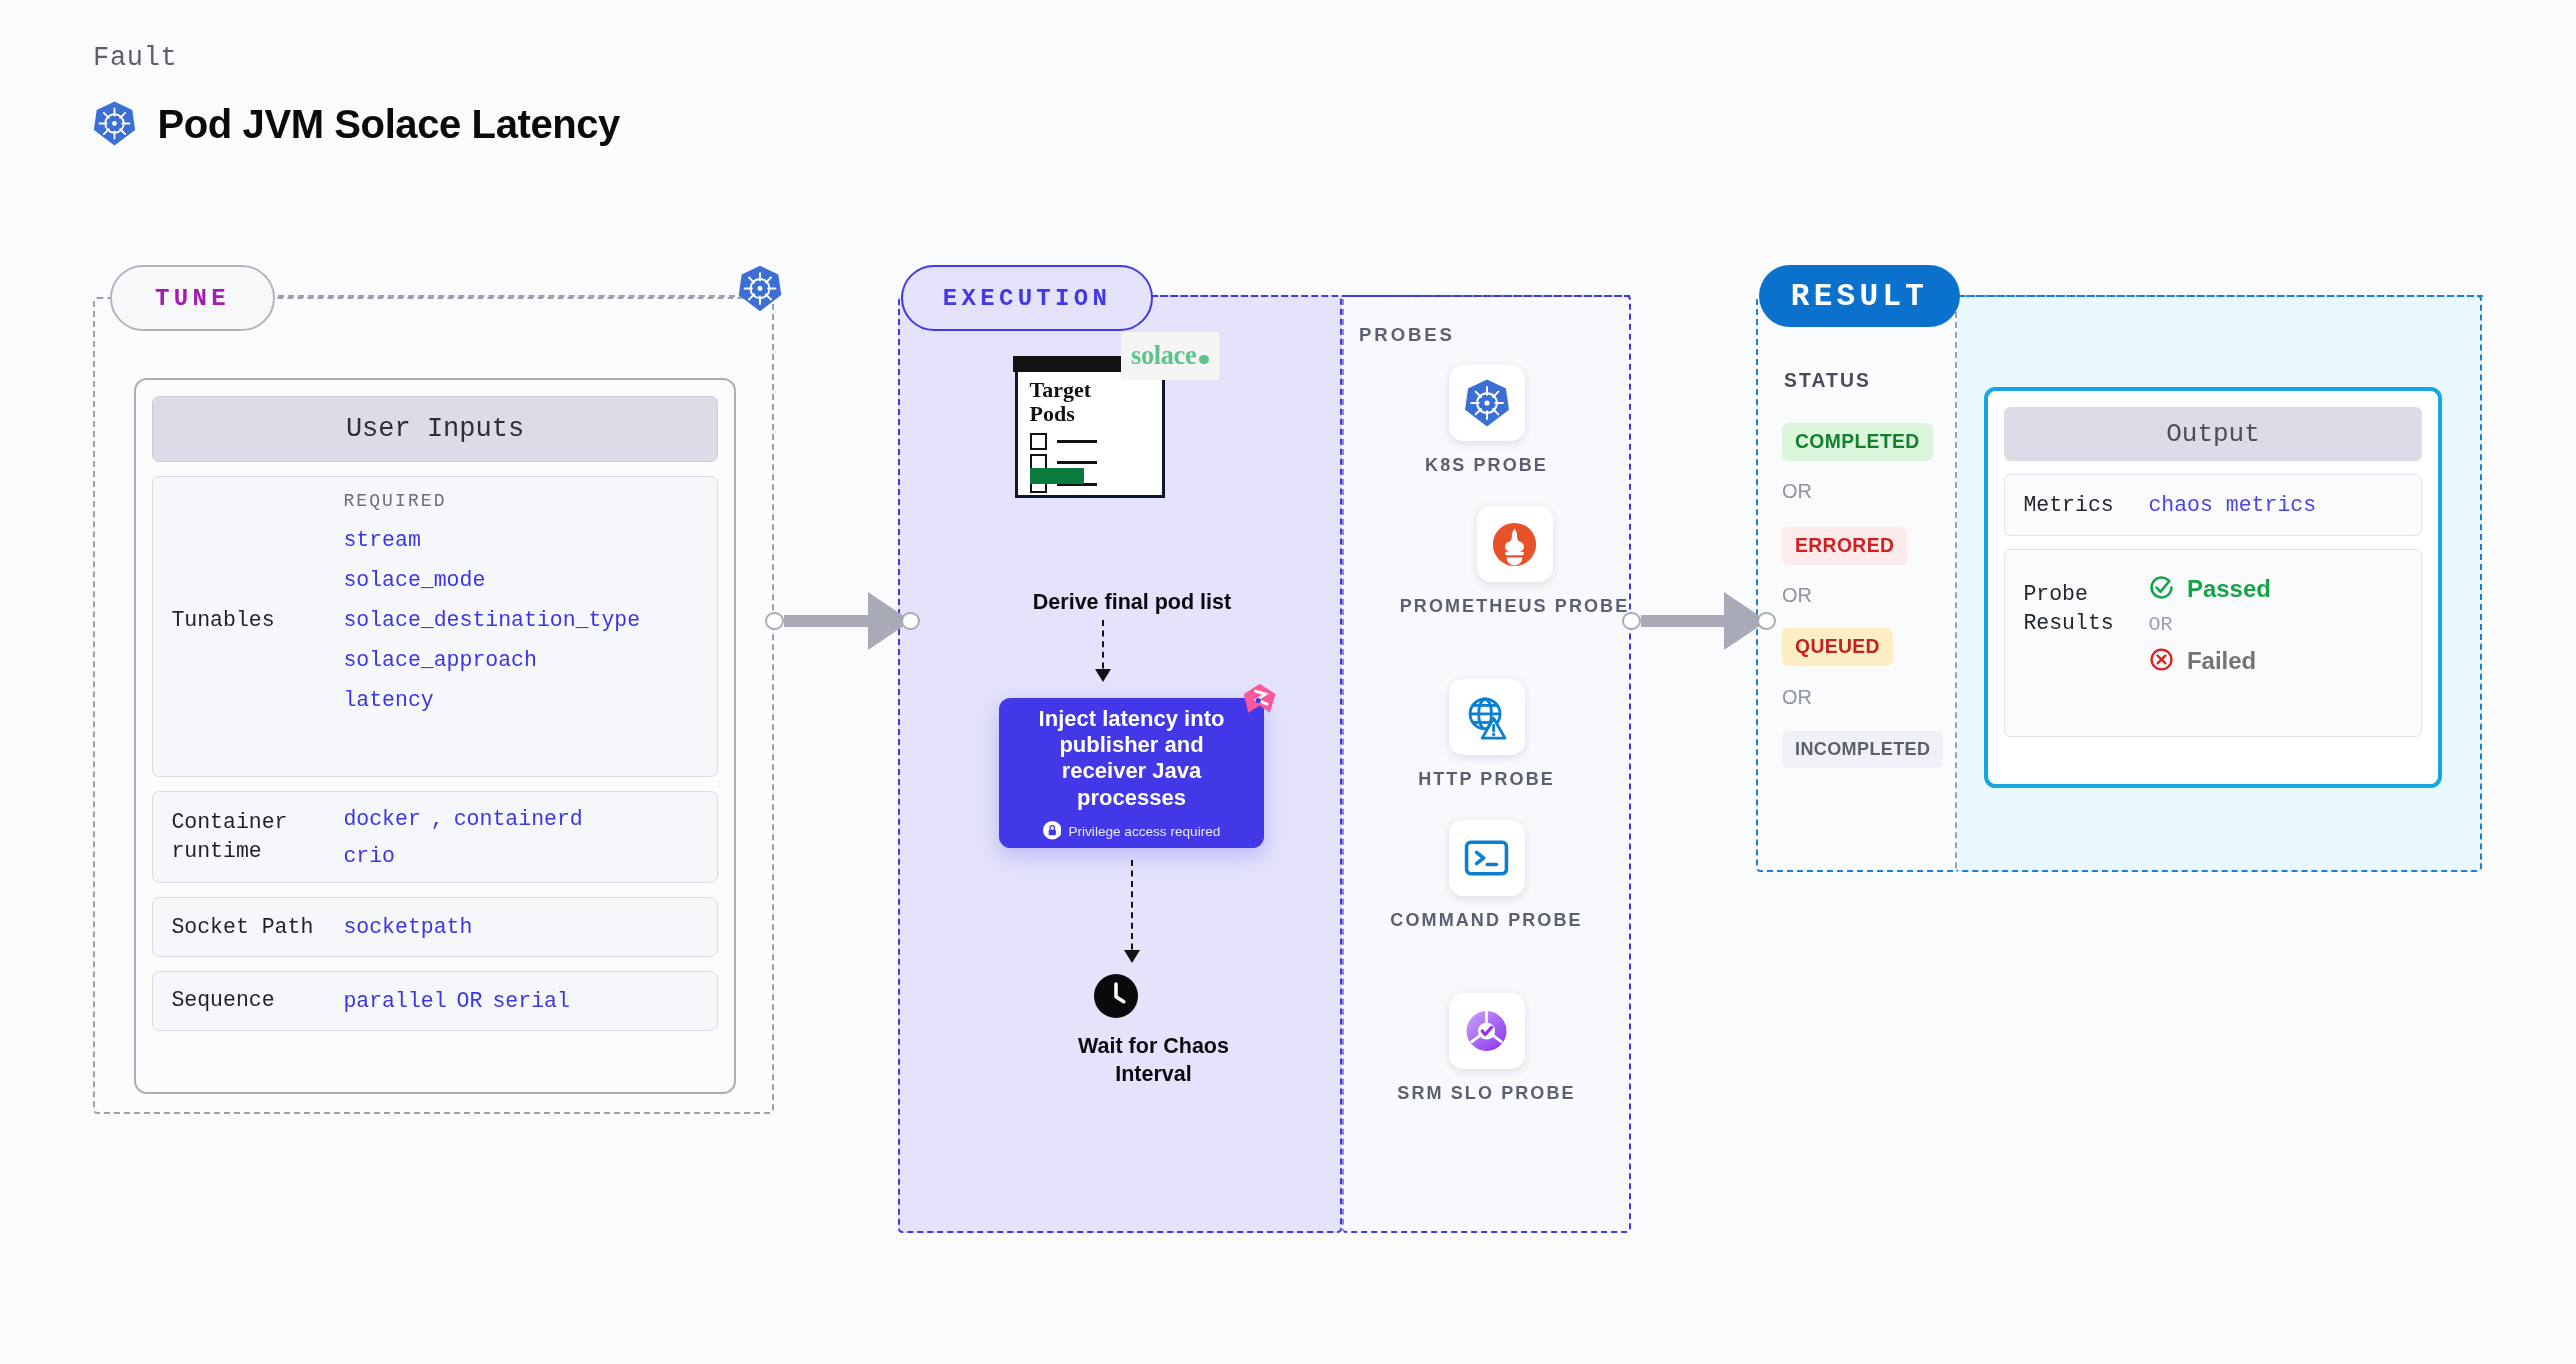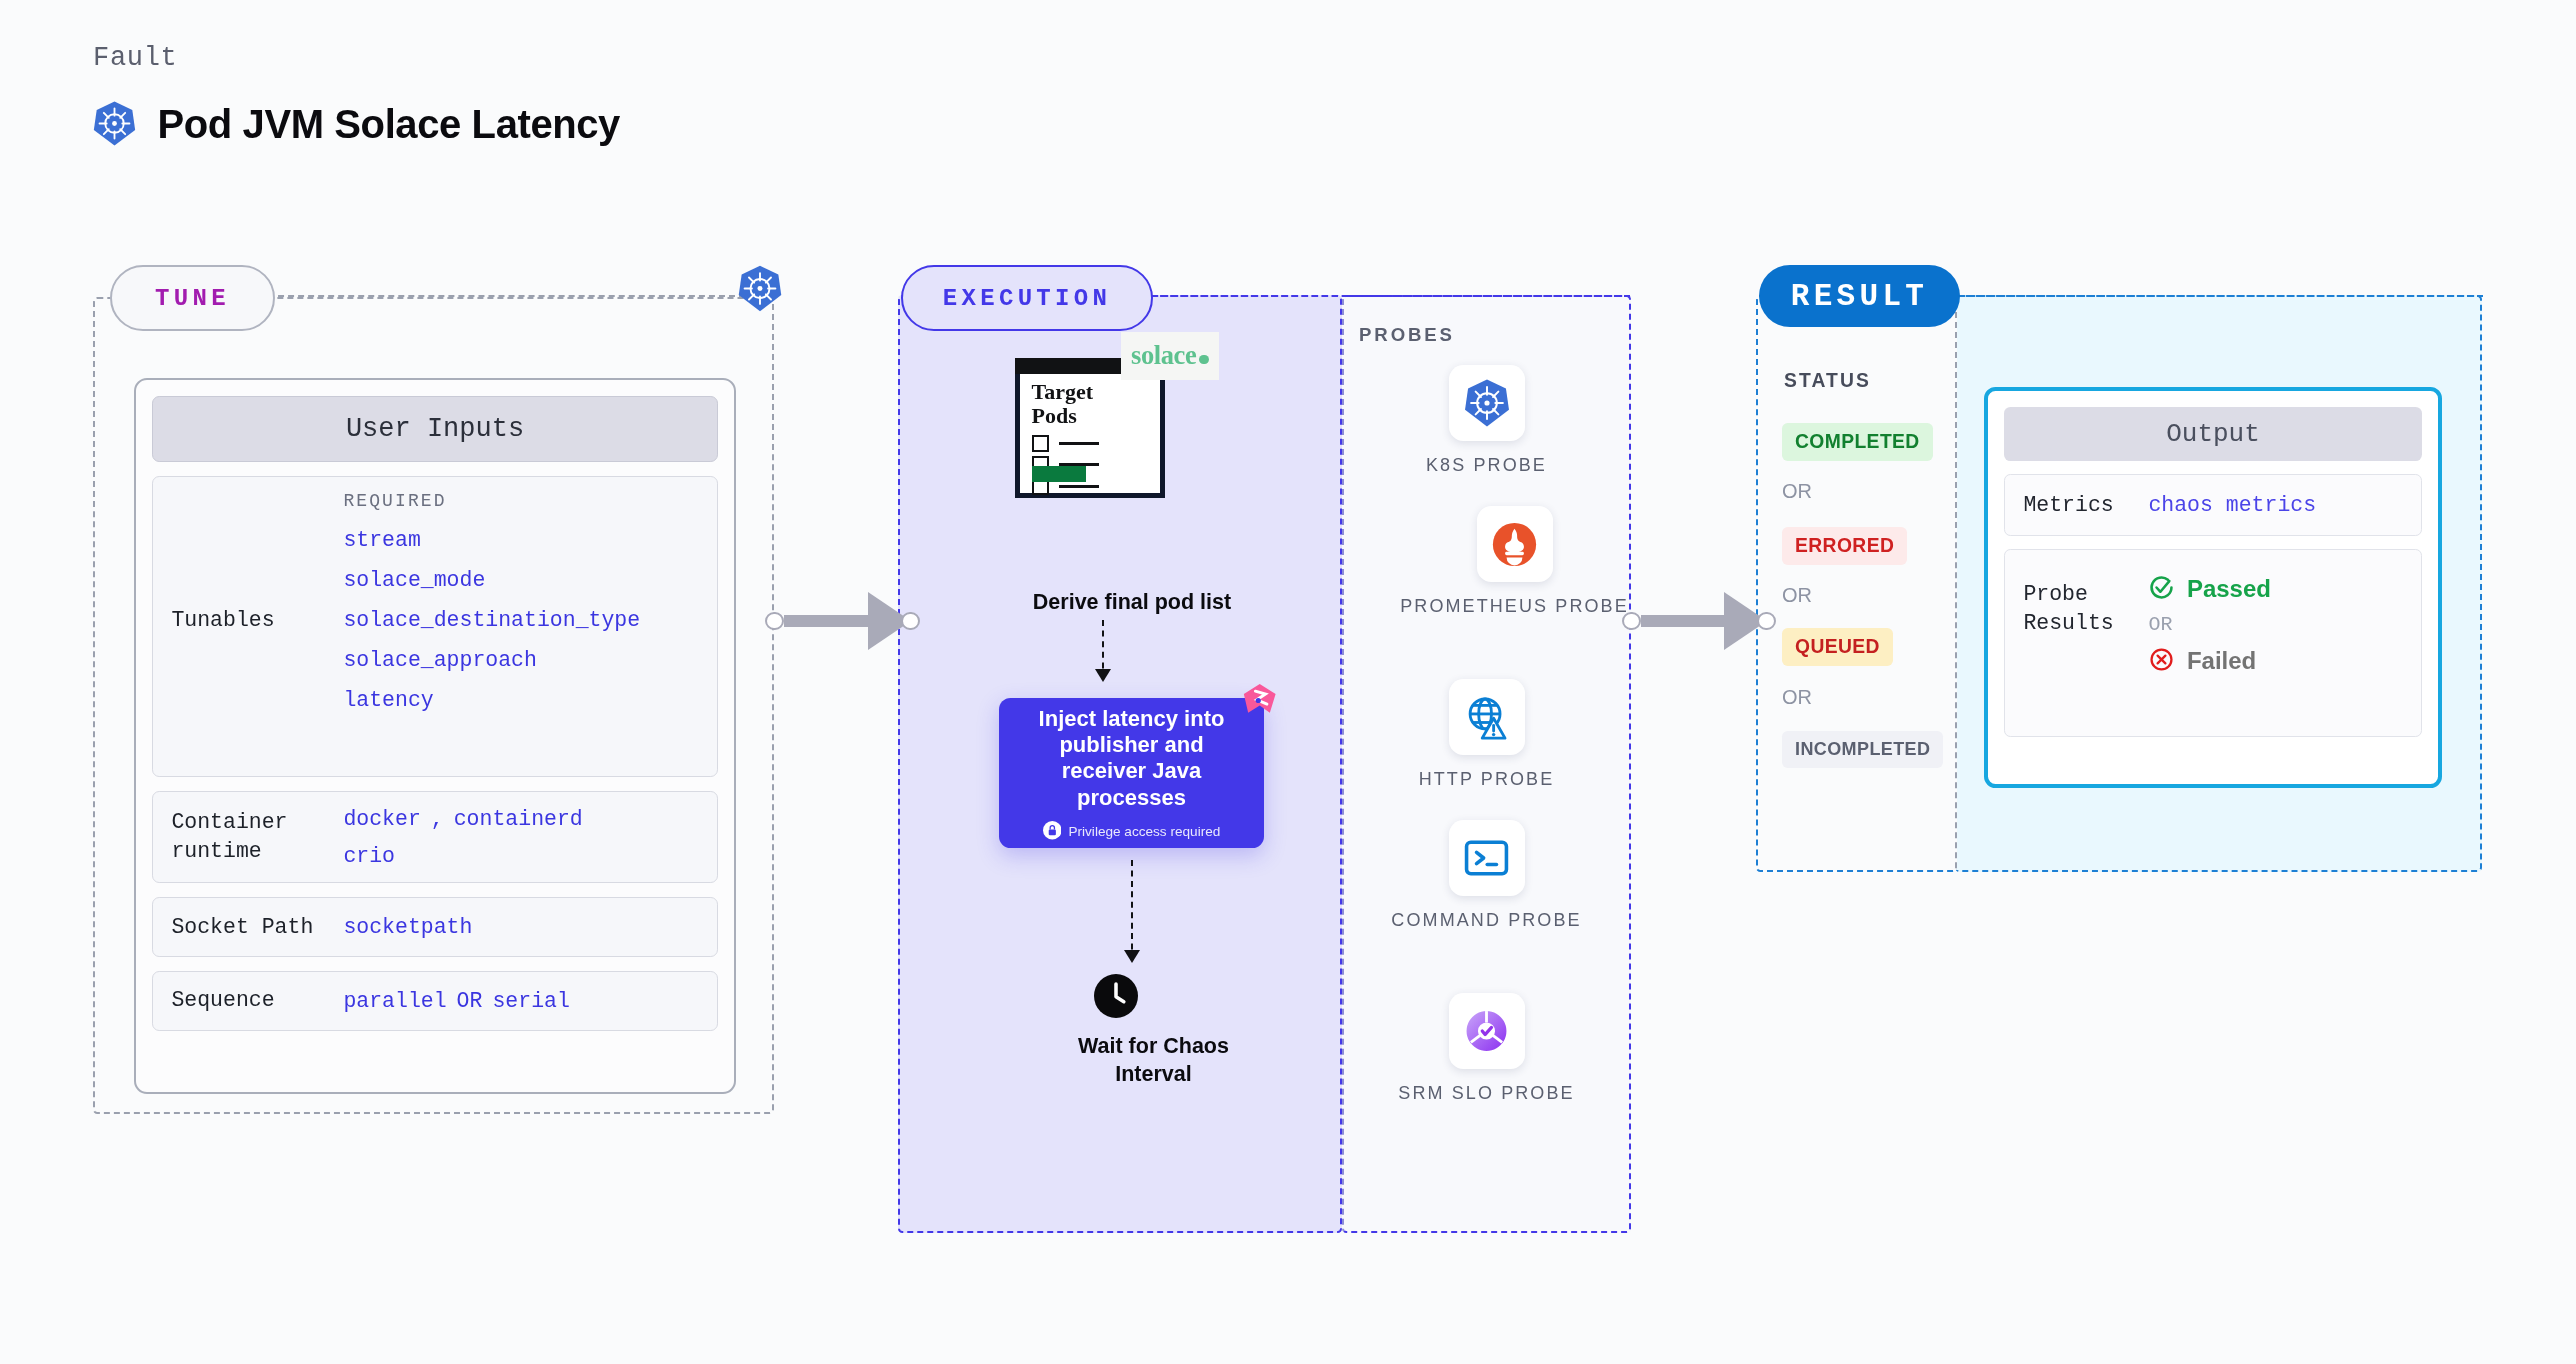--- a/index.html
+++ b/index.html
@@ -119,28 +119,28 @@
     position: absolute; width: 289px; display: flex; flex-direction: column;
     align-items: center; gap: 11.5px;
   }
   .probe-tile {
     width: 76px; height: 76px; background: #ffffff; border-radius: 14.3px;
     box-shadow: 0 2.1px 8.6px rgba(40,50,90,.12);
     display: flex; align-items: center; justify-content: center;
   }
   .probe-name {
     font-size: 18px; letter-spacing: 2.1px; color: #5b6070;
-    font-weight: 400; text-align: center; line-height: 1.35;
+    font-weight: 700; text-align: center; line-height: 1.35;
   }
 
   
   #pods-doc { position: absolute; left: 1015px; top: 358px; }
   #pods-card {
     width: 150px; height: 140px; background: #ffffff;
-    border: 5px solid #0f172a; position: relative;
+    border: 3px solid #0f172a; position: relative;
   }
   #pods-topbar { position: absolute; left: -5px; top: -5px; width: 115px; height: 15.8px; background: #111214; }
   #pods-title {
     position: absolute; left: 11.5px; top: 17px;
     font-family: "Liberation Serif", serif; font-weight: 700;
     font-size: 22px; color: #111214; line-height: 1.08;
   }
   .pods-line { position: absolute; display: flex; align-items: center; gap: 10px; left: 11.5px; }
   .pods-box { width: 17px; height: 17px; border: 2.9px solid #111214; }
   .pods-dash { width: 40px; height: 2.9px; background: #111214; }

